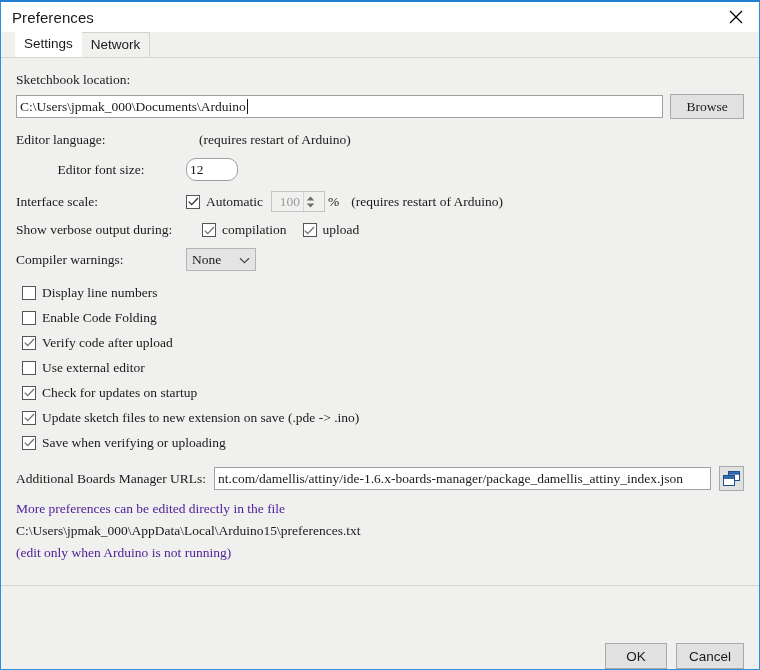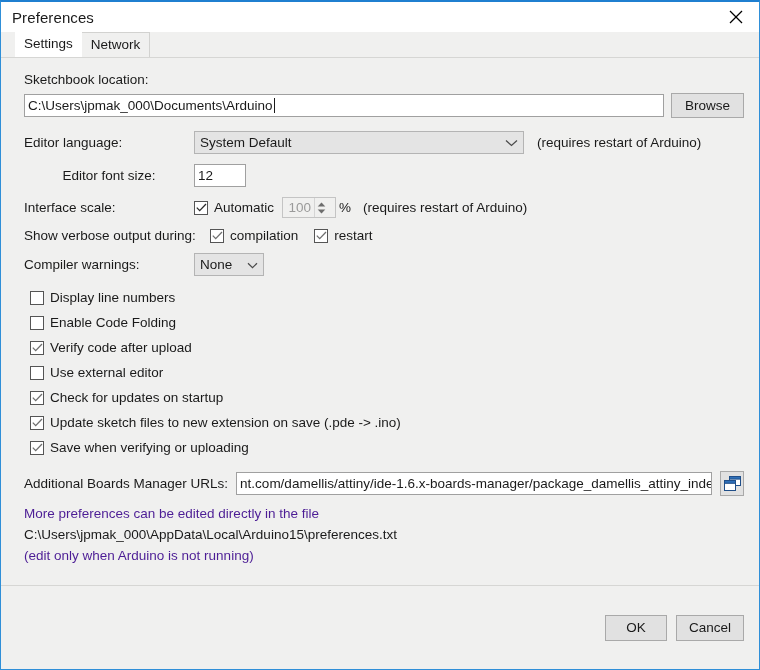--- a/index.html
+++ b/index.html
@@ -89,22 +89,23 @@
   
   .tabpanel {
     flex: 1 1 auto;
     background: #f0f0ef;
     border-top: 1px solid #d6d6d4;
     position: relative;
     overflow: hidden;
   }
   .content {
     position: absolute;
-    left: 8px; top: 0; right: 0;
+    left: 0; top: 0; right: 0;
     padding: 14px 15px 0 15px;
+    font-family: Liberation Serif, serif;
   }
 
   
   .lbl {
     font-size: 13.5px;
     color: #1a1a1a;
     white-space: nowrap;
   }
   .lbl-grey {
     font-size: 13.5px;
@@ -237,21 +238,21 @@
     cursor: default;
   }
 
   
   .buttonbar {
     flex: 0 0 auto;
     height: 84px;
     background: #f0f0ef;
     border-top: 1px solid #d6d6d4;
     display: flex;
-    align-items: center;
+    align-items: flex-end;
     justify-content: flex-end;
     padding-right: 15px;
     gap: 9px;
     box-sizing: border-box;
   }
   .buttonbar .btn { height: 26px; min-width: 62px; }
 
   .checklist { margin-top: 2px; }
   .checklist .cb-item { height: 25px; }
 </style>
@@ -290,34 +291,26 @@
               <span class="caret"></span>
           </div>
           <div class="btn" style="width:74px;">
             <span>Browse</span>
           </div>
         </div>
       </div>
 
       <div class="row" style="margin-top:13px;">
         <div class="label-col lbl">Editor language:</div>
-        <div class="combo" style="width:330px;">
-          <span>System Default</span>
-          <span class="chev">
-            <svg width="13" height="8" viewBox="0 0 13 8">
-                <polyline points="1,1.5 6.5,6.5 12,1.5" fill="none" stroke="#4a4a4a" stroke-width="1.2"></polyline>
-              </svg>
-          </span>
-        </div>
         <div class="note" style="margin-left:13px;">(requires restart of Arduino)</div>
       </div>
 
       <div class="row" style="margin-top:10px;text-align:center;">
         <div class="label-col lbl">Editor font size:</div>
-        <div class="textfield" style="width:52px;">
+        <div class="textfield" style="width:52px;border-radius:10px;">
           <span>12</span>
         </div>
       </div>
 
       <div class="row" style="margin-top:10px;">
         <div class="label-col lbl">Interface scale:</div>
         <div class="cb-item">
           <span class="cb">
             <svg width="11" height="9" viewBox="0 0 11 9">
               <polyline points="0.8,4.6 3.7,7.6 10,1" fill="none" stroke="#2b2b2b" stroke-width="1.3"></polyline>
@@ -349,21 +342,21 @@
             </svg>
           </span>
           <span class="lbl">compilation</span>
         </div>
         <div class="cb-item" style="margin-left:16px;">
           <span class="cb">
             <svg width="11" height="9" viewBox="0 0 11 9">
               <polyline points="0.8,4.6 3.7,7.6 10,1" fill="none" stroke="#6f6f6f" stroke-width="1.3"></polyline>
             </svg>
           </span>
-          <span class="lbl">restart</span>
+          <span class="lbl">upload</span>
         </div>
       </div>
 
       <div class="row" style="margin-top:10px;">
         <div class="label-col lbl">Compiler warnings:</div>
         <div class="combo" style="width:70px;">
           <span>None</span>
           <span class="chev" style="margin-left:6px;">
             <svg width="11" height="7" viewBox="0 0 11 7">
                 <polyline points="1,1.3 5.5,5.6 10,1.3" fill="none" stroke="#4a4a4a" stroke-width="1.2"></polyline>

